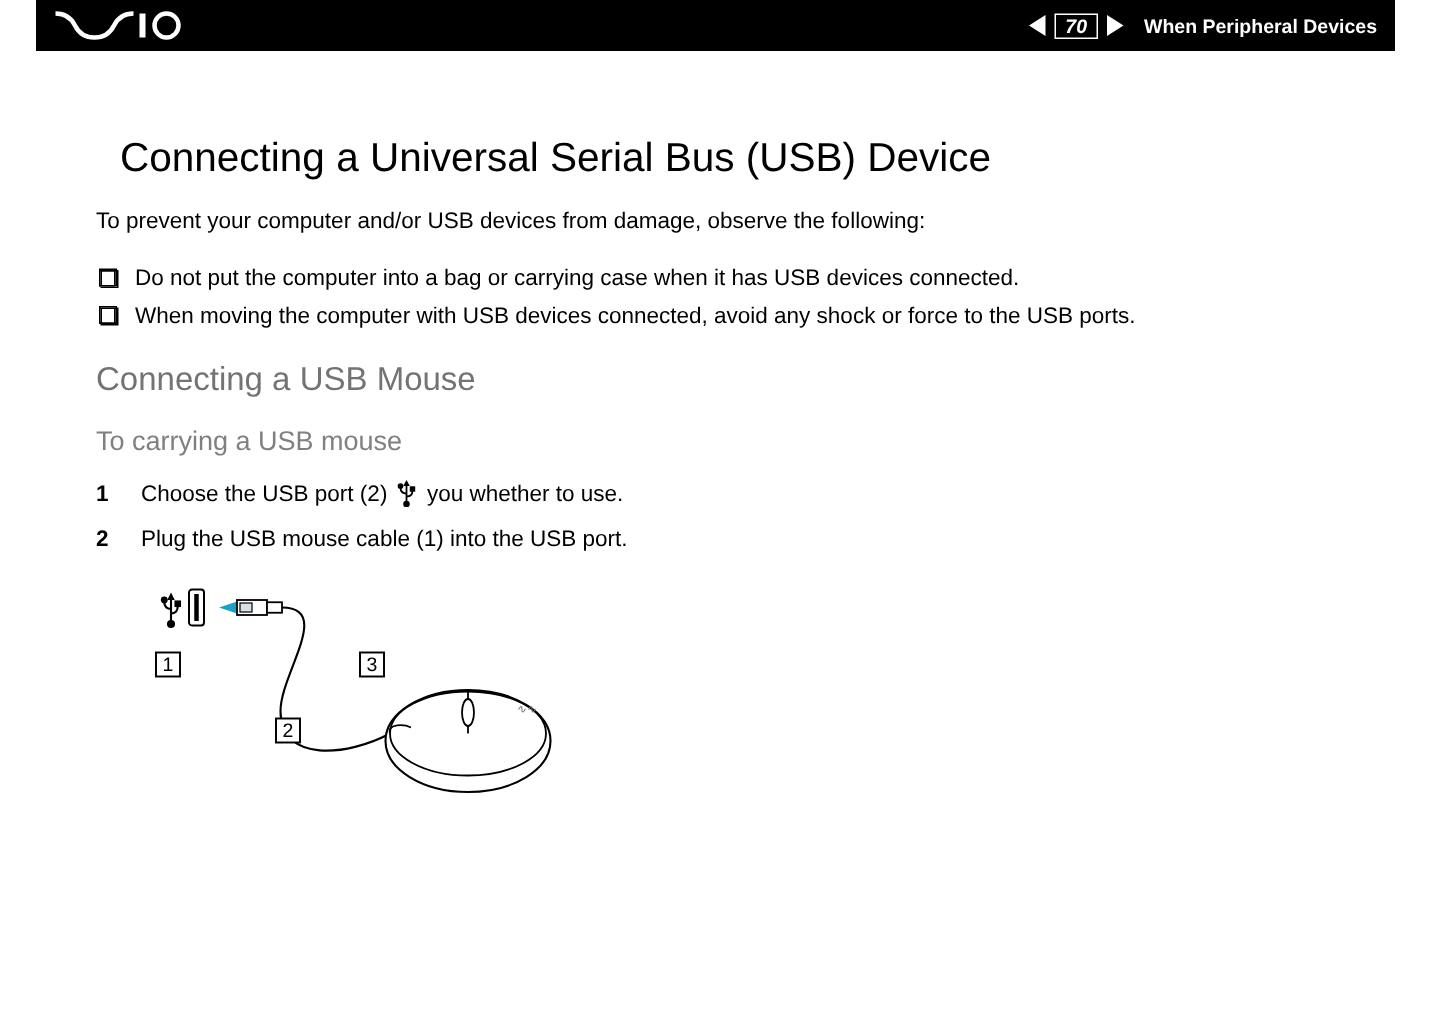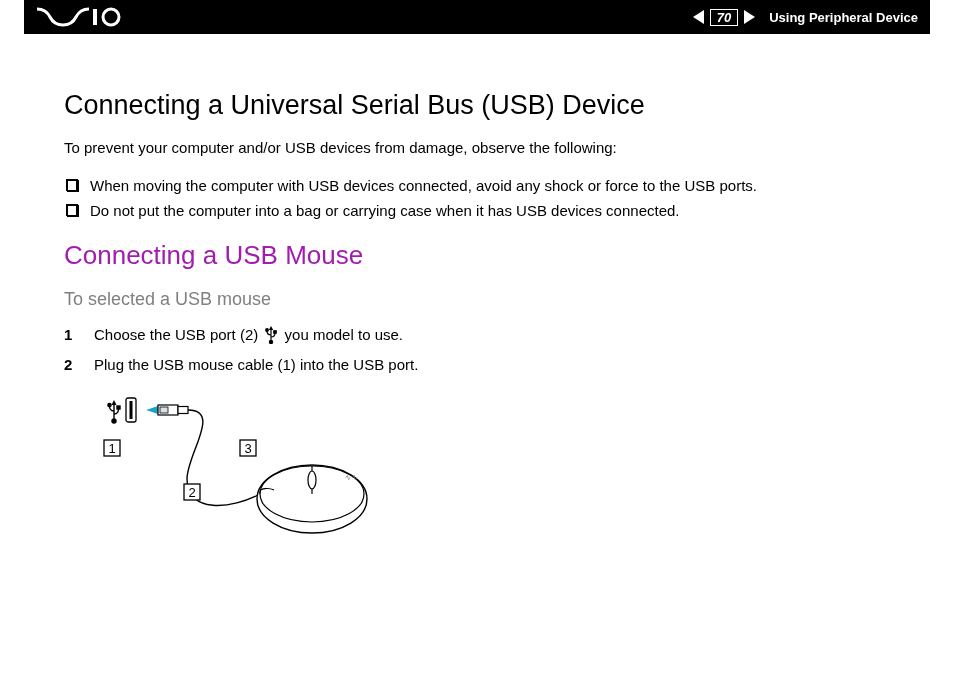--- a/index.html
+++ b/index.html
@@ -3,22 +3,22 @@
 <meta charset="utf-8">
 <style>
   html,body{margin:0;padding:0;background:#fff;font-family:Arial,Helvetica,sans-serif;color:#000}
   .page{width:906px;height:674px;margin:0 auto;position:relative;box-sizing:border-box}
   .topbar{background:#000;color:#fff;height:34px;display:flex;align-items:center;justify-content:space-between;padding:0 12px}
   .logo{display:flex;align-items:center;gap:2px}
   .navcluster{display:flex;align-items:center;gap:6px}
   .pagenum{background:#000;border:1px solid #fff;padding:0 6px;font-size:13px;font-style:italic;font-weight:bold}
   .section{font-weight:bold;font-size:13px}
   .content{padding:28px 40px 0 40px}
-  h1{font-weight:400;font-size:27px;margin:28px 0 12px 0}
-  h2{font-weight:400;font-size:26px;color:#a21caf;margin:18px 0 6px 0}
+  h1{font-weight:400;font-size:27px;margin:28px 0 12px 16px}
+  h2{font-weight:400;font-size:22px;color:#737373;margin:18px 0 6px 0}
   h3{font-weight:400;font-size:18px;color:#808080;margin:18px 0 14px 0}
   p{font-size:15px;margin:17px 0;line-height:1.35}
   ul.box{list-style:none;padding:0;margin:6px 0 0 0}
   ul.box li{font-size:15px;line-height:1.5;padding-left:26px;position:relative;margin:2px 0}
   ul.box li::before{content:"";position:absolute;left:2px;top:4px;width:10px;height:10px;border:1px solid #000;box-shadow:1px 1px 0 #000 inset,1px 1px 0 #000}
   ul.box li .sq{position:absolute;left:2px;top:5px;width:9px;height:9px;border:1px solid #000}
   ol.steps{list-style:none;padding:0;margin:0;counter-reset:step}
   ol.steps li{font-size:15px;line-height:1.45;padding-left:30px;position:relative;margin:4px 0;counter-increment:step}
   ol.steps li::before{content:counter(step);position:absolute;left:0;top:0;font-weight:bold}
   .usb-inline{display:inline-block;vertical-align:-4px;margin:0 2px}
@@ -36,49 +36,49 @@
       <svg width="86" height="20" viewBox="0 0 86 20">
         <path d="M1 2 Q 10 2 14 10 Q 18 18 27 18 Q 36 18 40 10 Q 44 2 53 2" stroke="#fff" stroke-width="3" fill="none"></path>
         <rect x="57" y="2" width="4" height="16" fill="#fff"></rect>
         <circle cx="75" cy="10" r="8" stroke="#fff" stroke-width="3" fill="none"></circle>
       </svg>
     </div>
     <div class="navcluster">
       <span class="tri tri-left"></span>
       <span class="pagenum">70</span>
       <span class="tri tri-right"></span>
-      <span class="section" style="margin-left:8px">Using Peripheral Device</span>
+      <span class="section" style="margin-left:8px">When Peripheral Devices</span>
     </div>
   </div>
 
   <div class="content">
     <h1>Connecting a Universal Serial Bus (USB) Device</h1>
     <p>To prevent your computer and/or USB devices from damage, observe the following:</p>
     <ul class="box">
+      <li><span class="sq"></span><span>Do not put the computer into a bag or carrying case when it has USB devices connected.</span></li>
       <li><span class="sq"></span><span>When moving the computer with USB devices connected, avoid any shock or force to the USB ports.</span></li>
-      <li><span class="sq"></span><span>Do not put the computer into a bag or carrying case when it has USB devices connected.</span></li>
     </ul>
 
     <h2>Connecting a USB Mouse</h2>
 
-    <h3>To selected a USB mouse</h3>
+    <h3>To carrying a USB mouse</h3>
 
     <ol class="steps">
       <li>
         <span>Choose the USB port (2) </span><span class="usb-inline"><svg width="14" height="18" viewBox="0 0 14 18">
               <g stroke="#000" stroke-width="1.2" fill="none">
                 <line x1="7" y1="2" x2="7" y2="16"></line>
                 <circle cx="7" cy="16" r="1.6" fill="#000"></circle>
                 <polygon points="7,0 4.8,4 9.2,4" fill="#000" stroke="none"></polygon>
                 <path d="M7 9 C 4 9 3 7 3 5"></path>
                 <circle cx="3" cy="4" r="1.3" fill="#000"></circle>
                 <path d="M7 11 C 10 11 11 9 11 7"></path>
                 <rect x="9.8" y="4.8" width="2.4" height="2.4" fill="#000"></rect>
               </g>
-            </svg></span><span> you model to use.</span>
+            </svg></span><span> you whether to use.</span>
       </li>
       <li>
         <span>Plug the USB mouse cable (1) into the USB port.</span><br>
       </li>
     </ol>
 
     <div class="diagram">
       <svg width="300" height="160" viewBox="0 0 300 160">
 
         <g stroke="#000" stroke-width="1.4" fill="none" transform="translate(15,6)">

